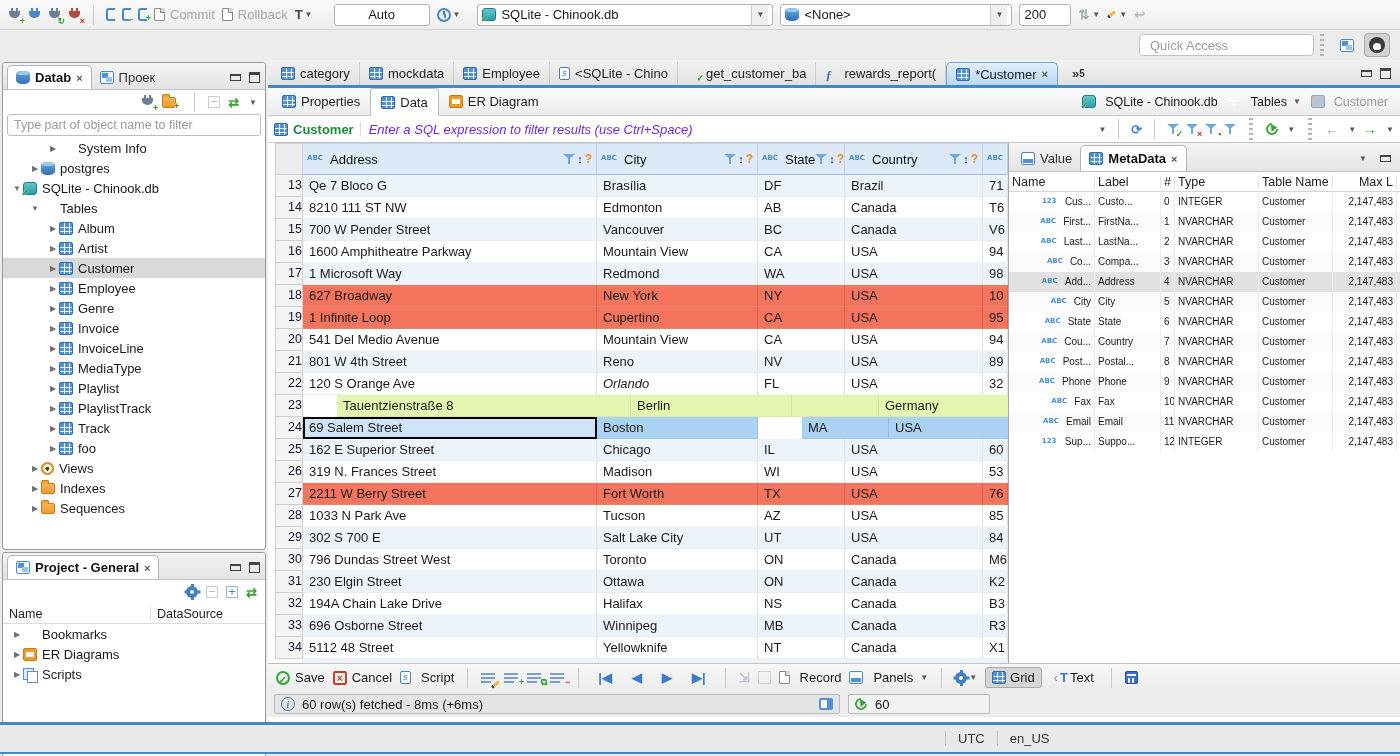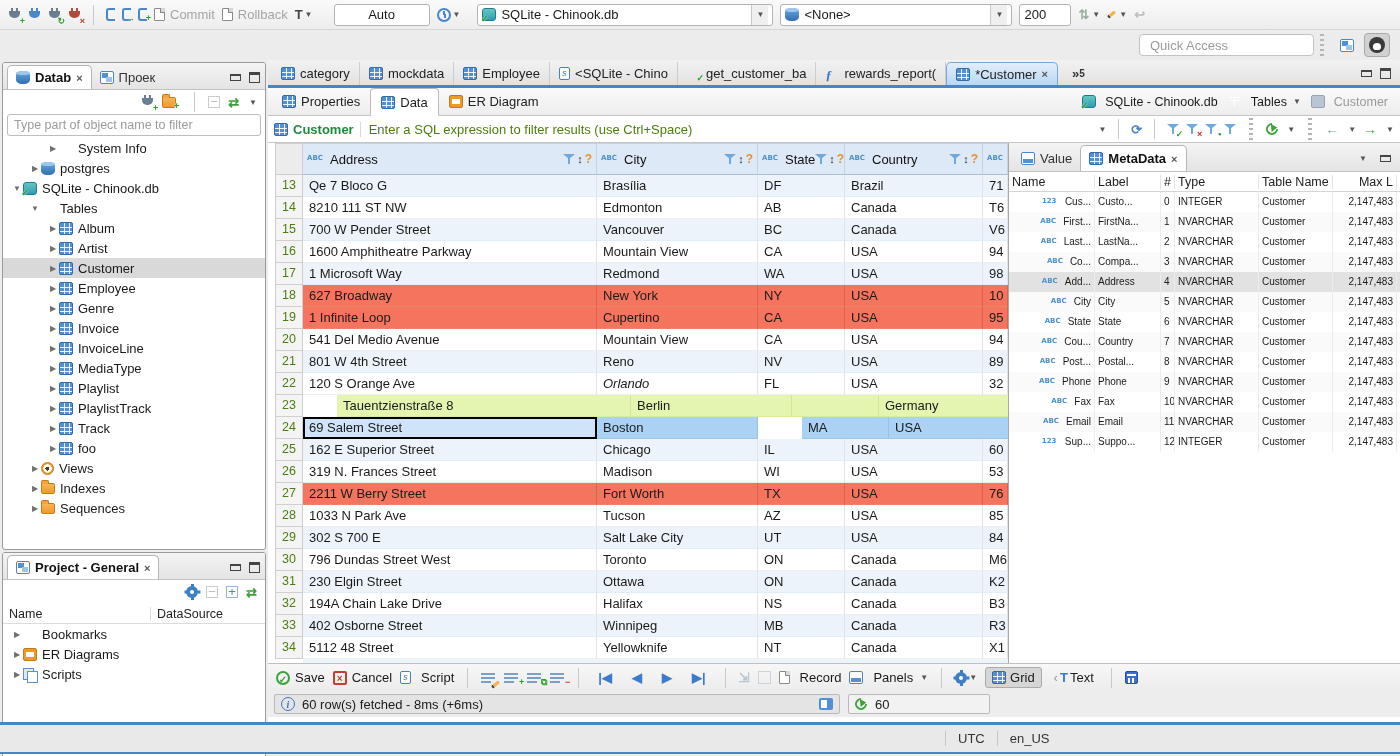--- a/index.html
+++ b/index.html
@@ -200,39 +200,39 @@
   .stab.active { background:#fff; border:1px solid #b9b9b9; border-bottom:1px solid #fff;
     border-radius:4px 4px 0 0; margin-bottom:-1px; }
   #breadcrumb { margin-left:auto; display:flex; align-items:center; gap:4px; padding-right:8px;
     font-size:12.5px; }
   #breadcrumb .gray { color:#9a9a9a; }
 
   #filter-bar { height:27px; border-bottom:1px solid #c6c6c6; display:flex; align-items:center;
     background:#fff; padding:0 6px; }
   #filter-entity { display:flex; align-items:center; color:#1f8a3d; font-weight:bold;
     padding-right:6px; border-right:1px solid #d9d9d9; }
-  #filter-input { flex:1; color:#4d7c0f; padding:0 8px; white-space:nowrap;
+  #filter-input { flex:1; color:#6d28d9; font-style:italic; padding:0 8px; white-space:nowrap;
     overflow:hidden; }
   #filter-bar .icongrp { display:flex; align-items:center; gap:7px; }
   .arrow-g { font-weight:bold; font-size:14px; }
 
   
   #content { position:relative; height:520px; display:flex; }
   #grid { width:740px; height:100%; overflow:hidden; position:relative; padding-left:7px; background:#fff; }
   #grid-header { display:flex; height:32px; }
   .gh-corner { width:28px; background:#ececec; border:1px solid #cfcfcf; flex:none; }
   .gh-cell { background:#dde9f7; border-top:1px solid #c3d3e6; border-right:1px solid #c3d3e6;
     border-bottom:1px solid #aabdd4; display:flex; align-items:center; padding:0 4px;
     font-size:13px; color:#111; flex:none; overflow:hidden; }
   .gh-cell .name { margin-right:auto; white-space:nowrap; }
   .gh-sort { font-size:11px; color:#333; margin:0 2px; }
   .gh-q { color:#e8912d; font-weight:bold; font-size:12px; }
   .grid-row { display:flex; height:22px; }
   .gr-num { width:28px; flex:none; background:#f4f4f4; border:1px solid #cfcfcf; border-top:none;
-    text-align:center; line-height:20px; font-size:12.5px; color:#4d7c0f; }
+    text-align:right; line-height:20px; font-size:12.5px; color:#0f172a; }
   .gr-cell { flex:none; padding:0 6px; line-height:22px; white-space:nowrap; overflow:hidden;
     border-right:1px solid #e2e2e2; border-bottom:1px solid #efefef; font-size:13px; }
   .r-alt  .gr-cell { background:#edf3fa; border-right-color:#dde5ef; border-bottom-color:#e4ecf5; }
   .r-del  .gr-cell { background:#f4745d; border-right-color:#e0624c; border-bottom-color:#e8846e; }
   .r-new  .gr-cell { background:#e3f5ae; border-right-color:#d2e69a; border-bottom-color:#d8eba2; }
   .r-sel  .gr-cell { background:#abd2f3; border-right-color:#97c2e8; border-bottom-color:#9cc6ea; }
   .cell-focus { background:#cfe4f8 !important; outline:2px solid #000; outline-offset:-2px; }
   #grid-sliver { height:5px; background:#edf3fa; margin-left:28px; }
 
   
@@ -816,21 +816,21 @@
             <div class="grid-row">
               <div class="gr-num">32</div>
               <div class="gr-cell" style="width: 294px;">194A Chain Lake Drive</div>
               <div class="gr-cell" style="width: 161px;">Halifax</div>
               <div class="gr-cell" style="width: 87px;">NS</div>
               <div class="gr-cell" style="width: 138px;">Canada</div>
               <div class="gr-cell" style="width: 25px;">B3</div>
             </div>
             <div class="grid-row r-alt">
               <div class="gr-num">33</div>
-              <div class="gr-cell" style="width: 294px;">402 Osborne Street</div>
+              <div class="gr-cell" style="width: 294px;">696 Osborne Street</div>
               <div class="gr-cell" style="width: 161px;">Winnipeg</div>
               <div class="gr-cell" style="width: 87px;">MB</div>
               <div class="gr-cell" style="width: 138px;">Canada</div>
               <div class="gr-cell" style="width: 25px;">R3</div>
             </div>
             <div class="grid-row">
               <div class="gr-num">34</div>
               <div class="gr-cell" style="width: 294px;">5112 48 Street</div>
               <div class="gr-cell" style="width: 161px;">Yellowknife</div>
               <div class="gr-cell" style="width: 87px;">NT</div>

